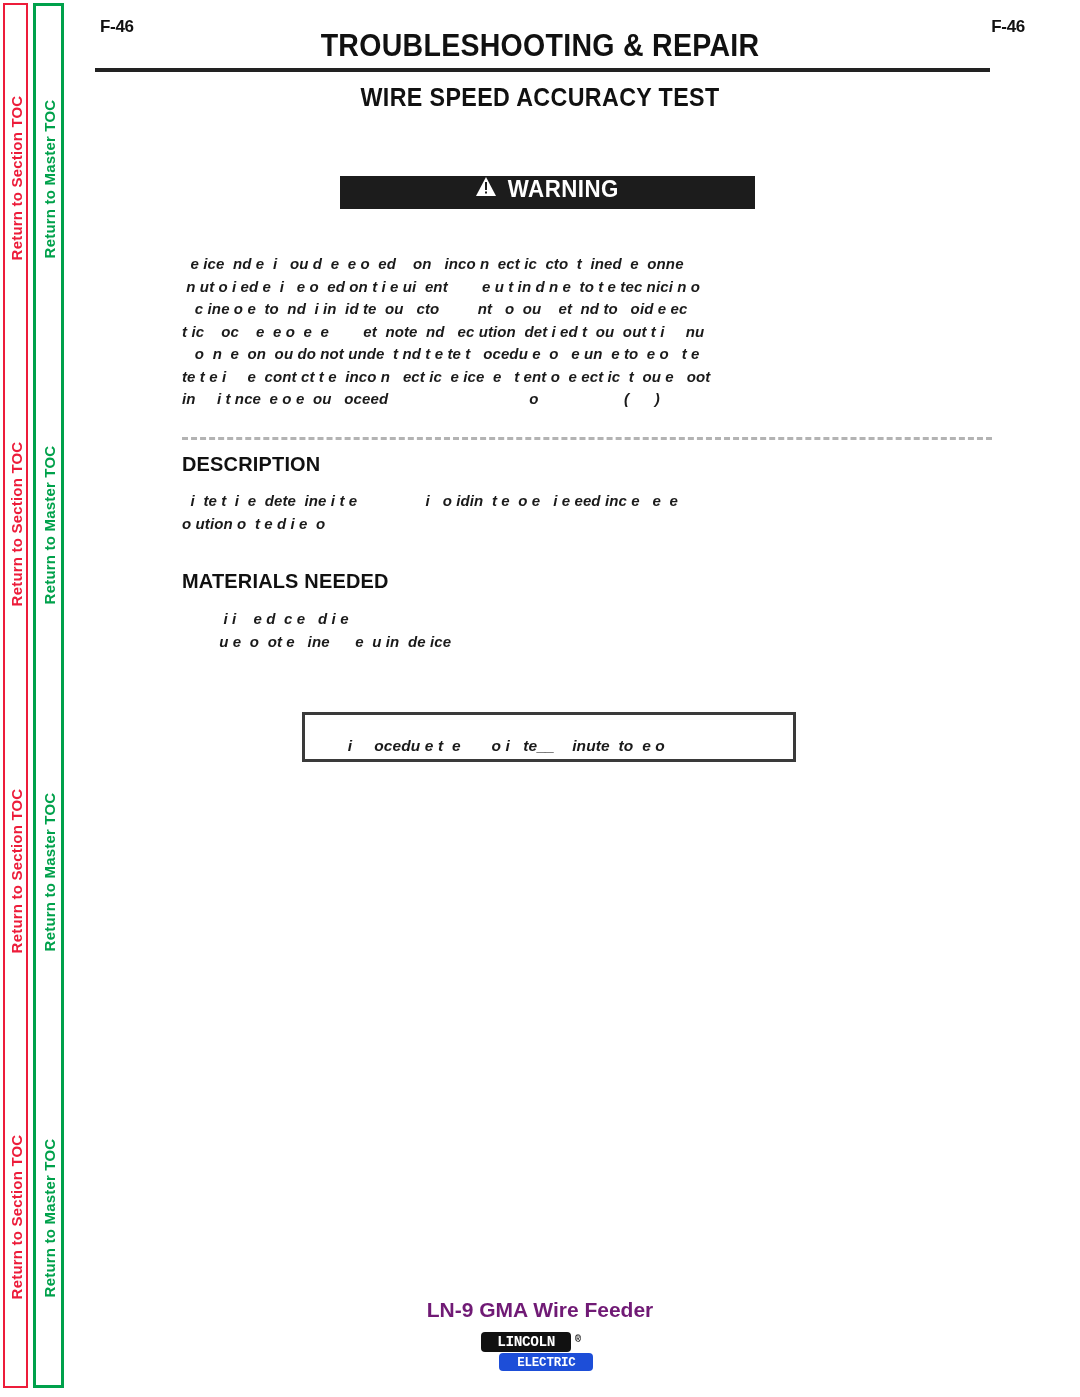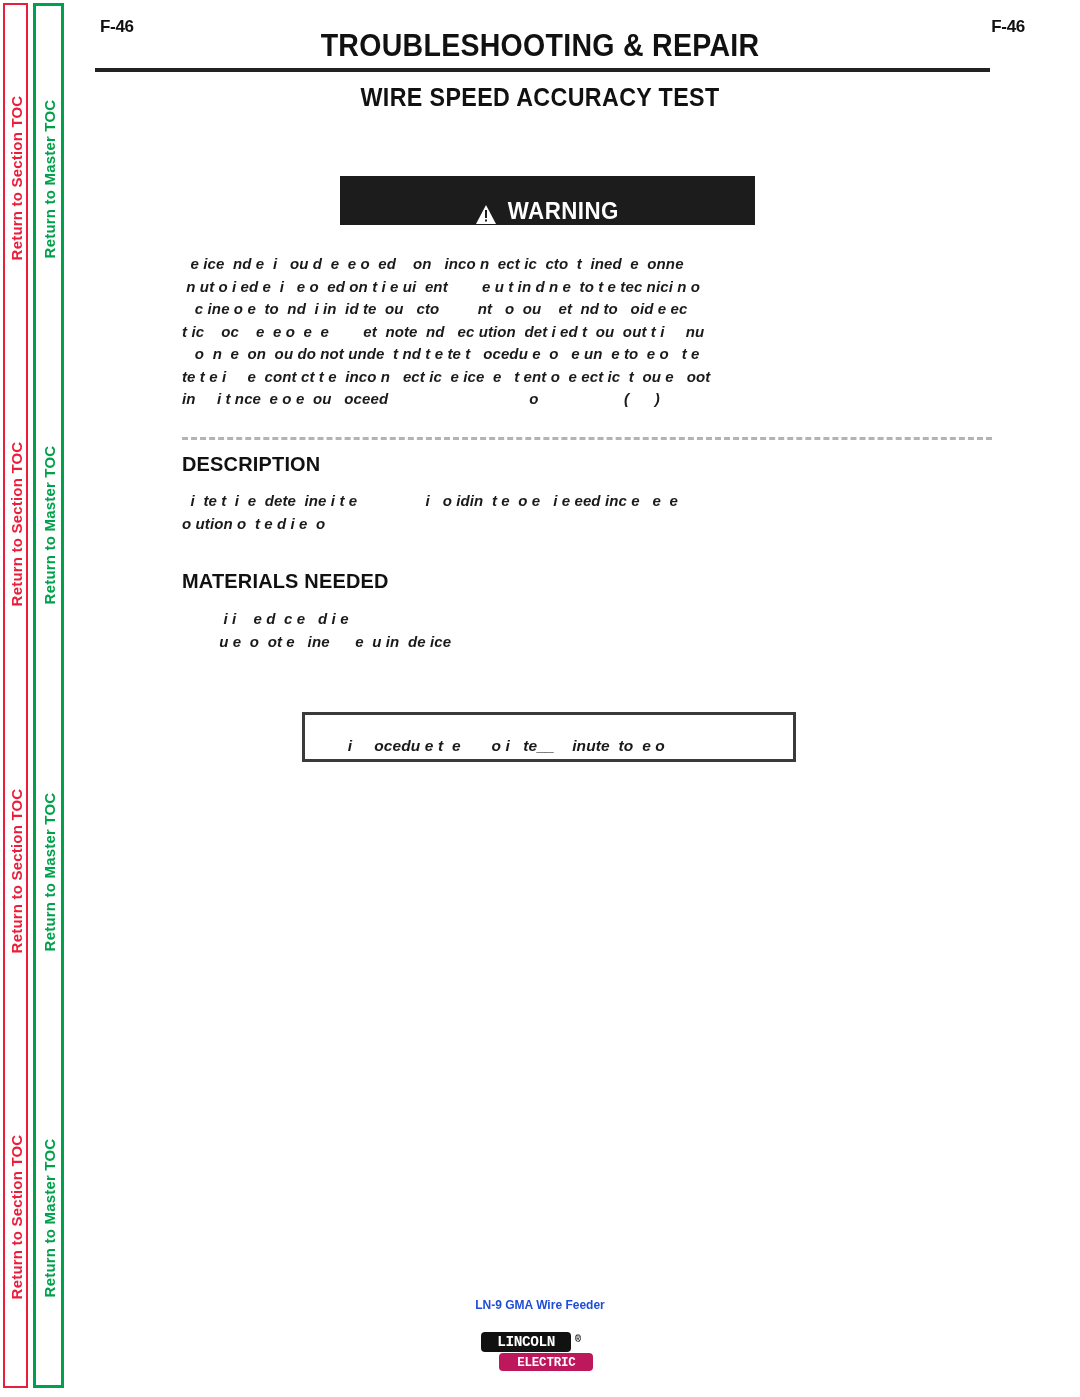--- a/index.html
+++ b/index.html
@@ -87,24 +87,24 @@
     font-weight: bold;
     color: #111;
     letter-spacing: 0.4px;
     transform: scaleX(0.93);
   }
 
   
   #warning-bar {
     position: absolute;
     left: 340px; top: 176px;
-    width: 415px; height: 49px;
+    width: 415px; height: 33px;
     background: #1c1c1c;
     display: flex;
-    align-items: flex-end;
+    align-items: flex-start;
     justify-content: center;
     gap: 9px;
   }
   #warning-triangle-icon {
     width: 22px; height: 21px;
     display: block;
   }
   #warning-bar-label {
     color: #ffffff;
     font-size: 23px;
@@ -173,23 +173,23 @@
     white-space: pre;
     letter-spacing: 0.1px;
     margin-top: 17px;
   }
 
   
   #footer-product {
     position: absolute;
     left: 0; right: 0; top: 1298px;
     text-align: center;
-    font-size: 12px;
-    font-weight: bold;
-    color: #1d4ed8;
+    font-size: 21px;
+    font-weight: bold;
+    color: #701a75;
   }
   #footer-logo {
     position: absolute;
     left: 50%; top: 1332px;
     transform: translateX(-50%);
     width: 118px; height: 42px; font-family: Liberation Mono, monospace;
   }
   #logo-lincoln-box {
     position: absolute;
     left: 0; top: 0;
@@ -211,21 +211,21 @@
     position: absolute;
     left: 94px; top: 2px;
     font-size: 10px;
     font-weight: bold;
     color: #111;
   }
   #logo-electric-box {
     position: absolute;
     left: 18px; top: 21px;
     width: 94px; height: 18px;
-    background: #be185d;
+    background: #1d4ed8;
     border-radius: 4px;
     display: flex;
     align-items: center;
     justify-content: center;
   }
   #logo-electric-text {
     color: #ffffff;
     font-size: 13px;
     font-weight: bold;
     letter-spacing: -0.2px;

